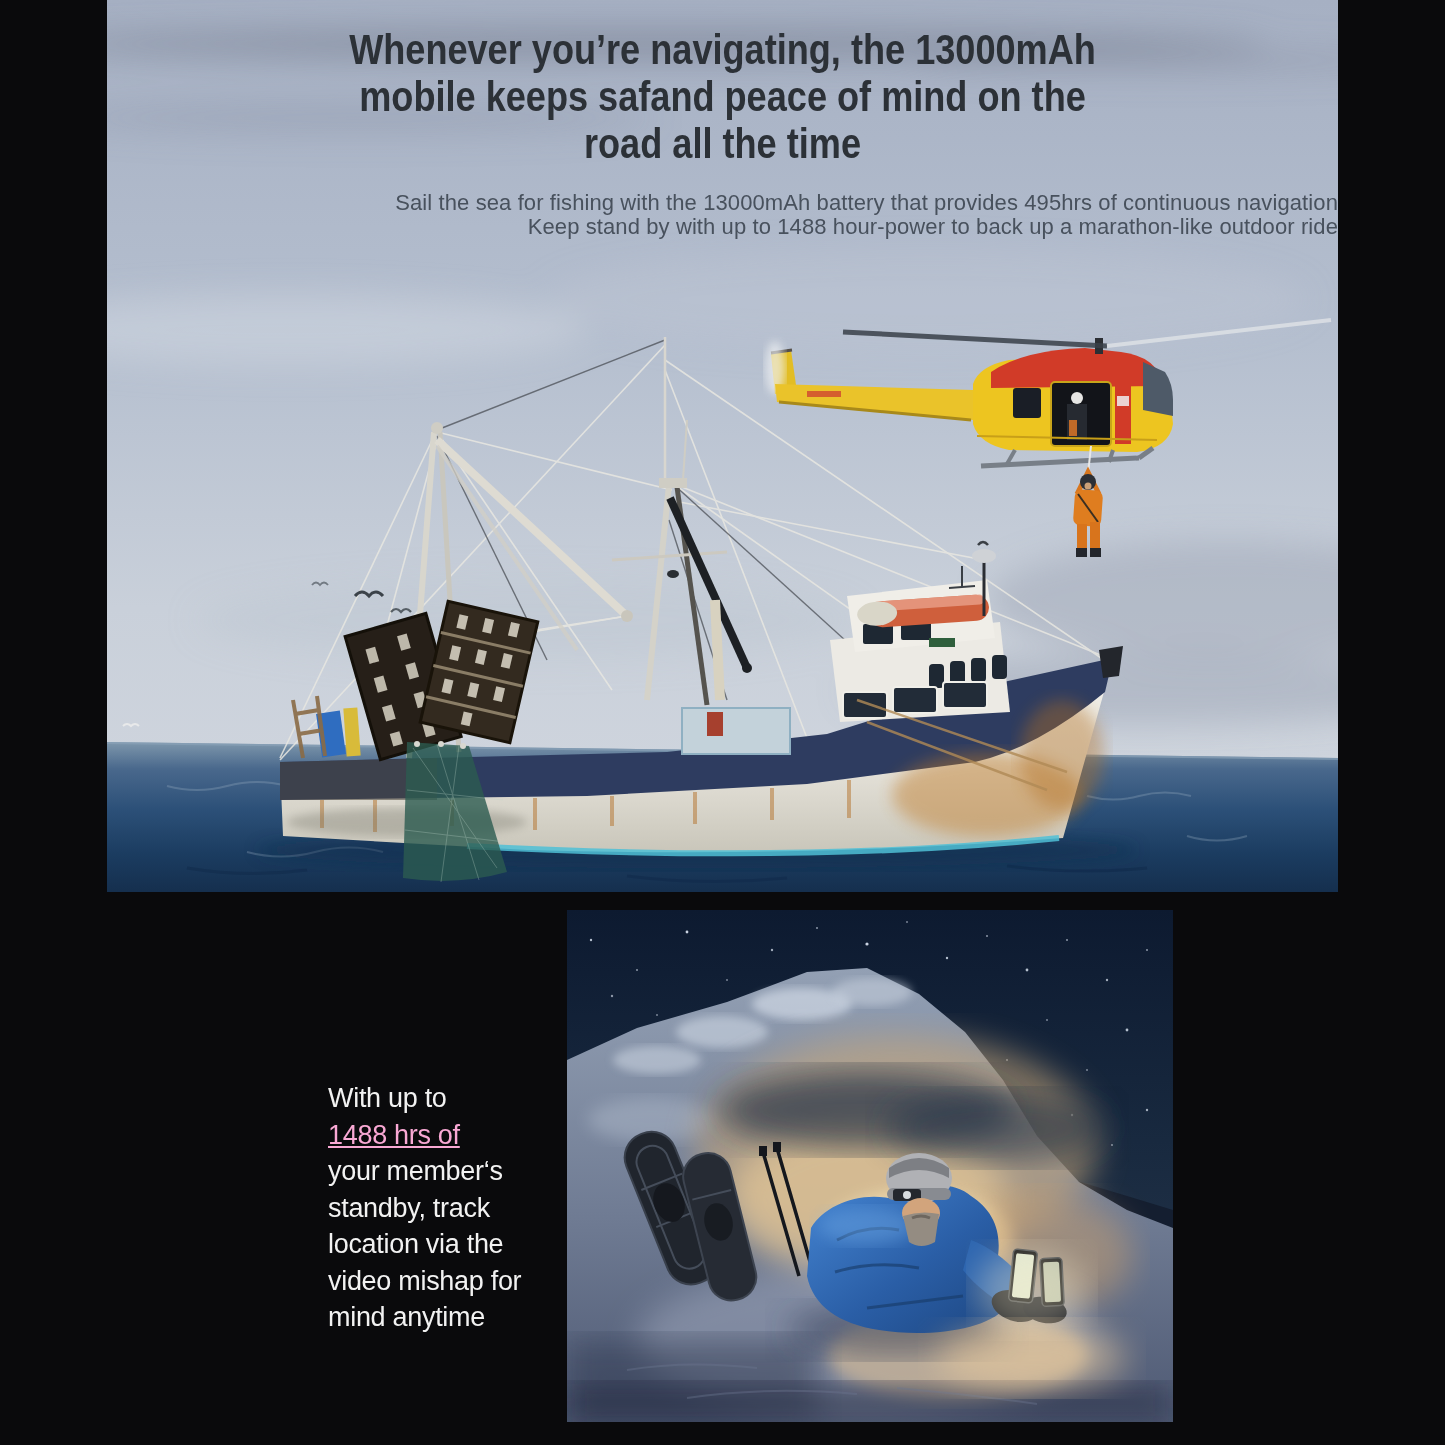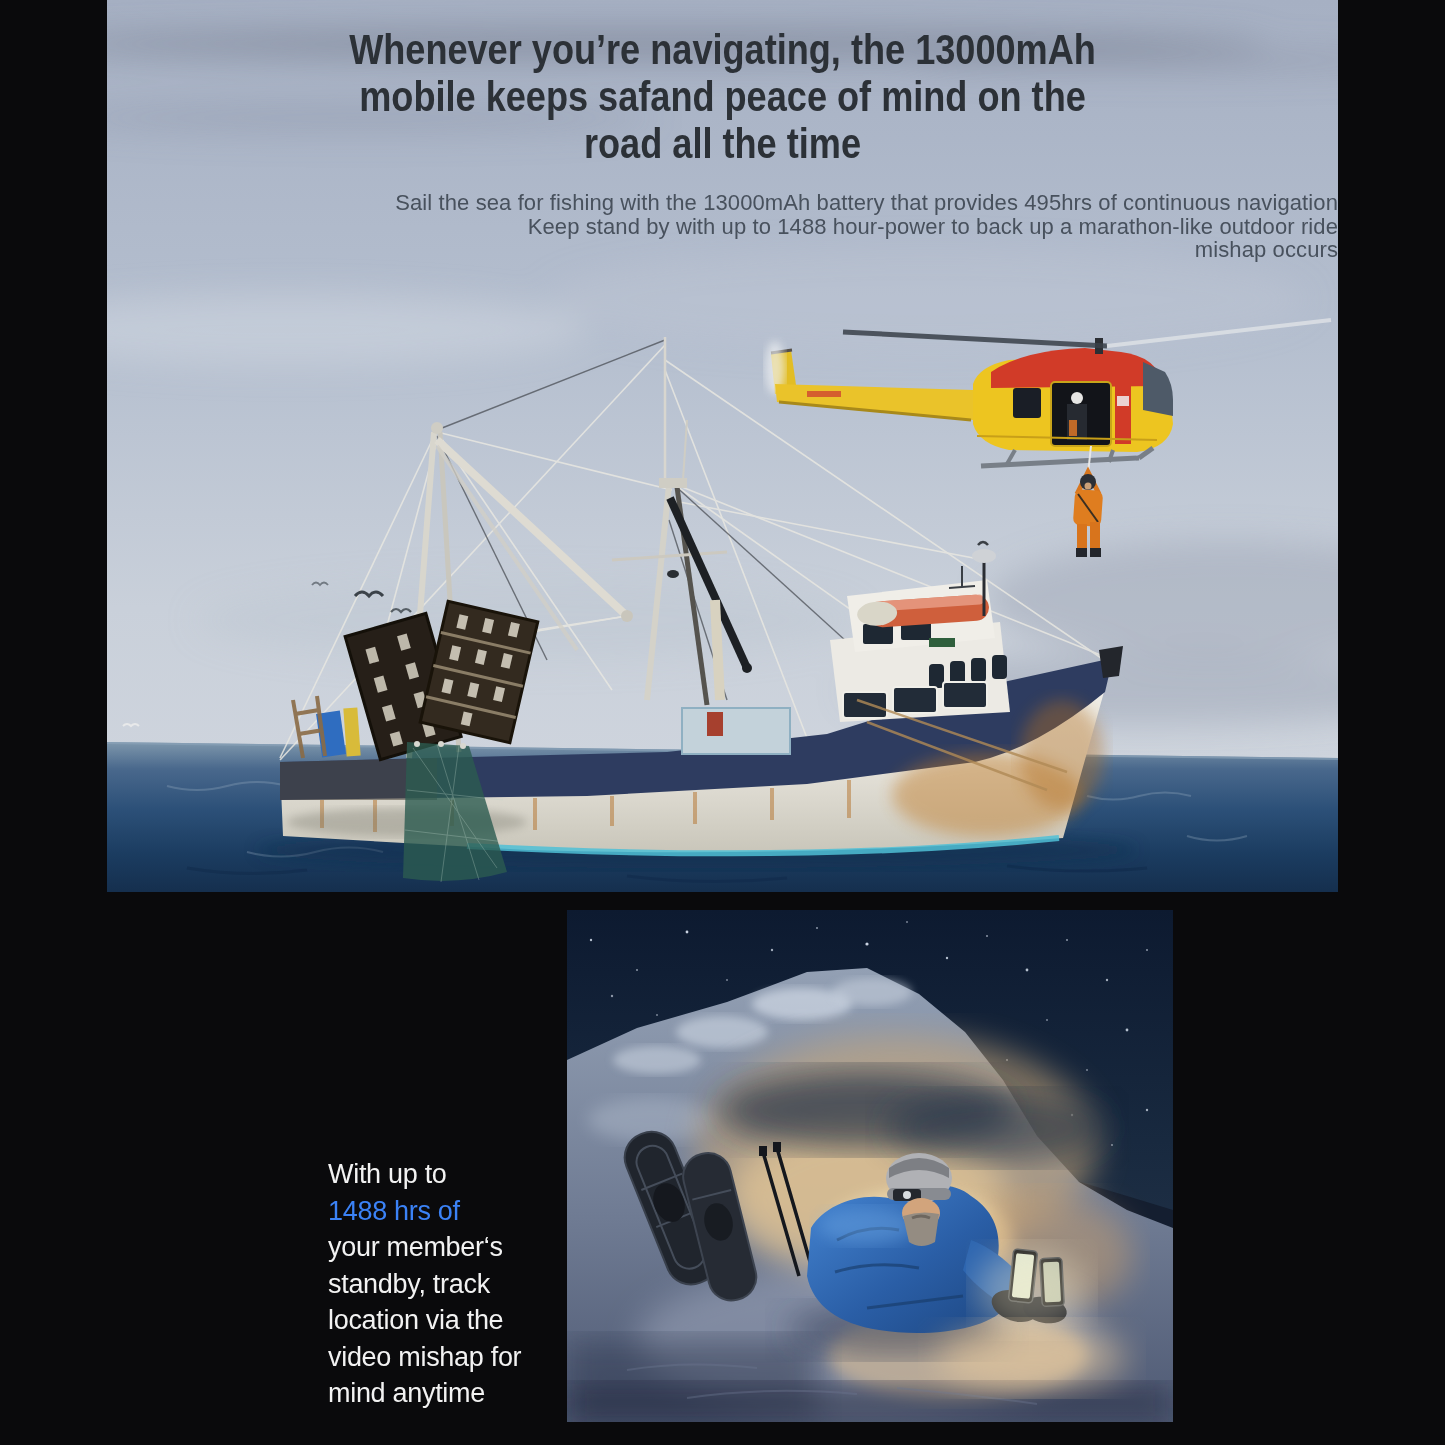--- a/index.html
+++ b/index.html
@@ -7,24 +7,24 @@
           font-family:"Liberation Sans",sans-serif;}
   .photo{position:absolute;}
   .photo svg{display:block;}
   .sea-photo{left:107px;top:0;width:1231px;height:892px;}
   .snow-photo{left:567px;top:910px;width:606px;height:512px;}
   .hero-heading{position:absolute;left:0;top:26px;width:100%;text-align:center;
       font-weight:bold;font-size:42px;line-height:47px;color:#2c3137;
       transform:scaleX(.86);transform-origin:50% 0;letter-spacing:0;}
   .hero-sub{position:absolute;left:0;top:191px;width:100%;text-align:right;
       font-size:22px;line-height:23.5px;color:#48515d;letter-spacing:.1px;}
-  .standby{position:absolute;left:328px;top:1156px;width:250px;
+  .standby{position:absolute;left:328px;top:1080px;width:250px;
       font-size:27px;line-height:36.5px;color:#f2f2f2;letter-spacing:-.3px;}
   .standby .line{white-space:nowrap;}
-  .standby .hl{color:#3b82f6;}
+  .standby .hl{color:#f9a8d4;text-decoration:underline;}
 </style>
 </head>
 <body>
 
 <div class="canvas">
 
   <div class="photo sea-photo">
     <svg width="1231" height="892" viewBox="0 0 1231 892">
       <defs>
         <linearGradient id="skyG" x1="0" y1="0" x2="0" y2="1">
@@ -305,21 +305,20 @@
     </svg>
 
     <div class="hero-heading">
       <div>Whenever you’re navigating, the 13000mAh</div>
       <div>mobile keeps safand peace of mind on the</div>
       <div>road all the time</div>
     </div>
     <div class="hero-sub">
       <div>Sail the sea for fishing with the 13000mAh battery that provides 495hrs of continuous navigation</div>
       <div>Keep stand by with up to 1488 hour-power to back up a marathon-like outdoor ride</div>
-      <div>mishap occurs</div>
     </div>
   </div>
 
   <div class="photo snow-photo">
     <svg width="606" height="512" viewBox="0 0 606 512">
       <defs>
         <linearGradient id="nightG" x1="0" y1="0" x2="0" y2="1">
           <stop offset="0" stop-color="#0d1a30"></stop>
             <stop offset=".45" stop-color="#18293f"></stop>
           <stop offset="1" stop-color="#2a3a50"></stop>

